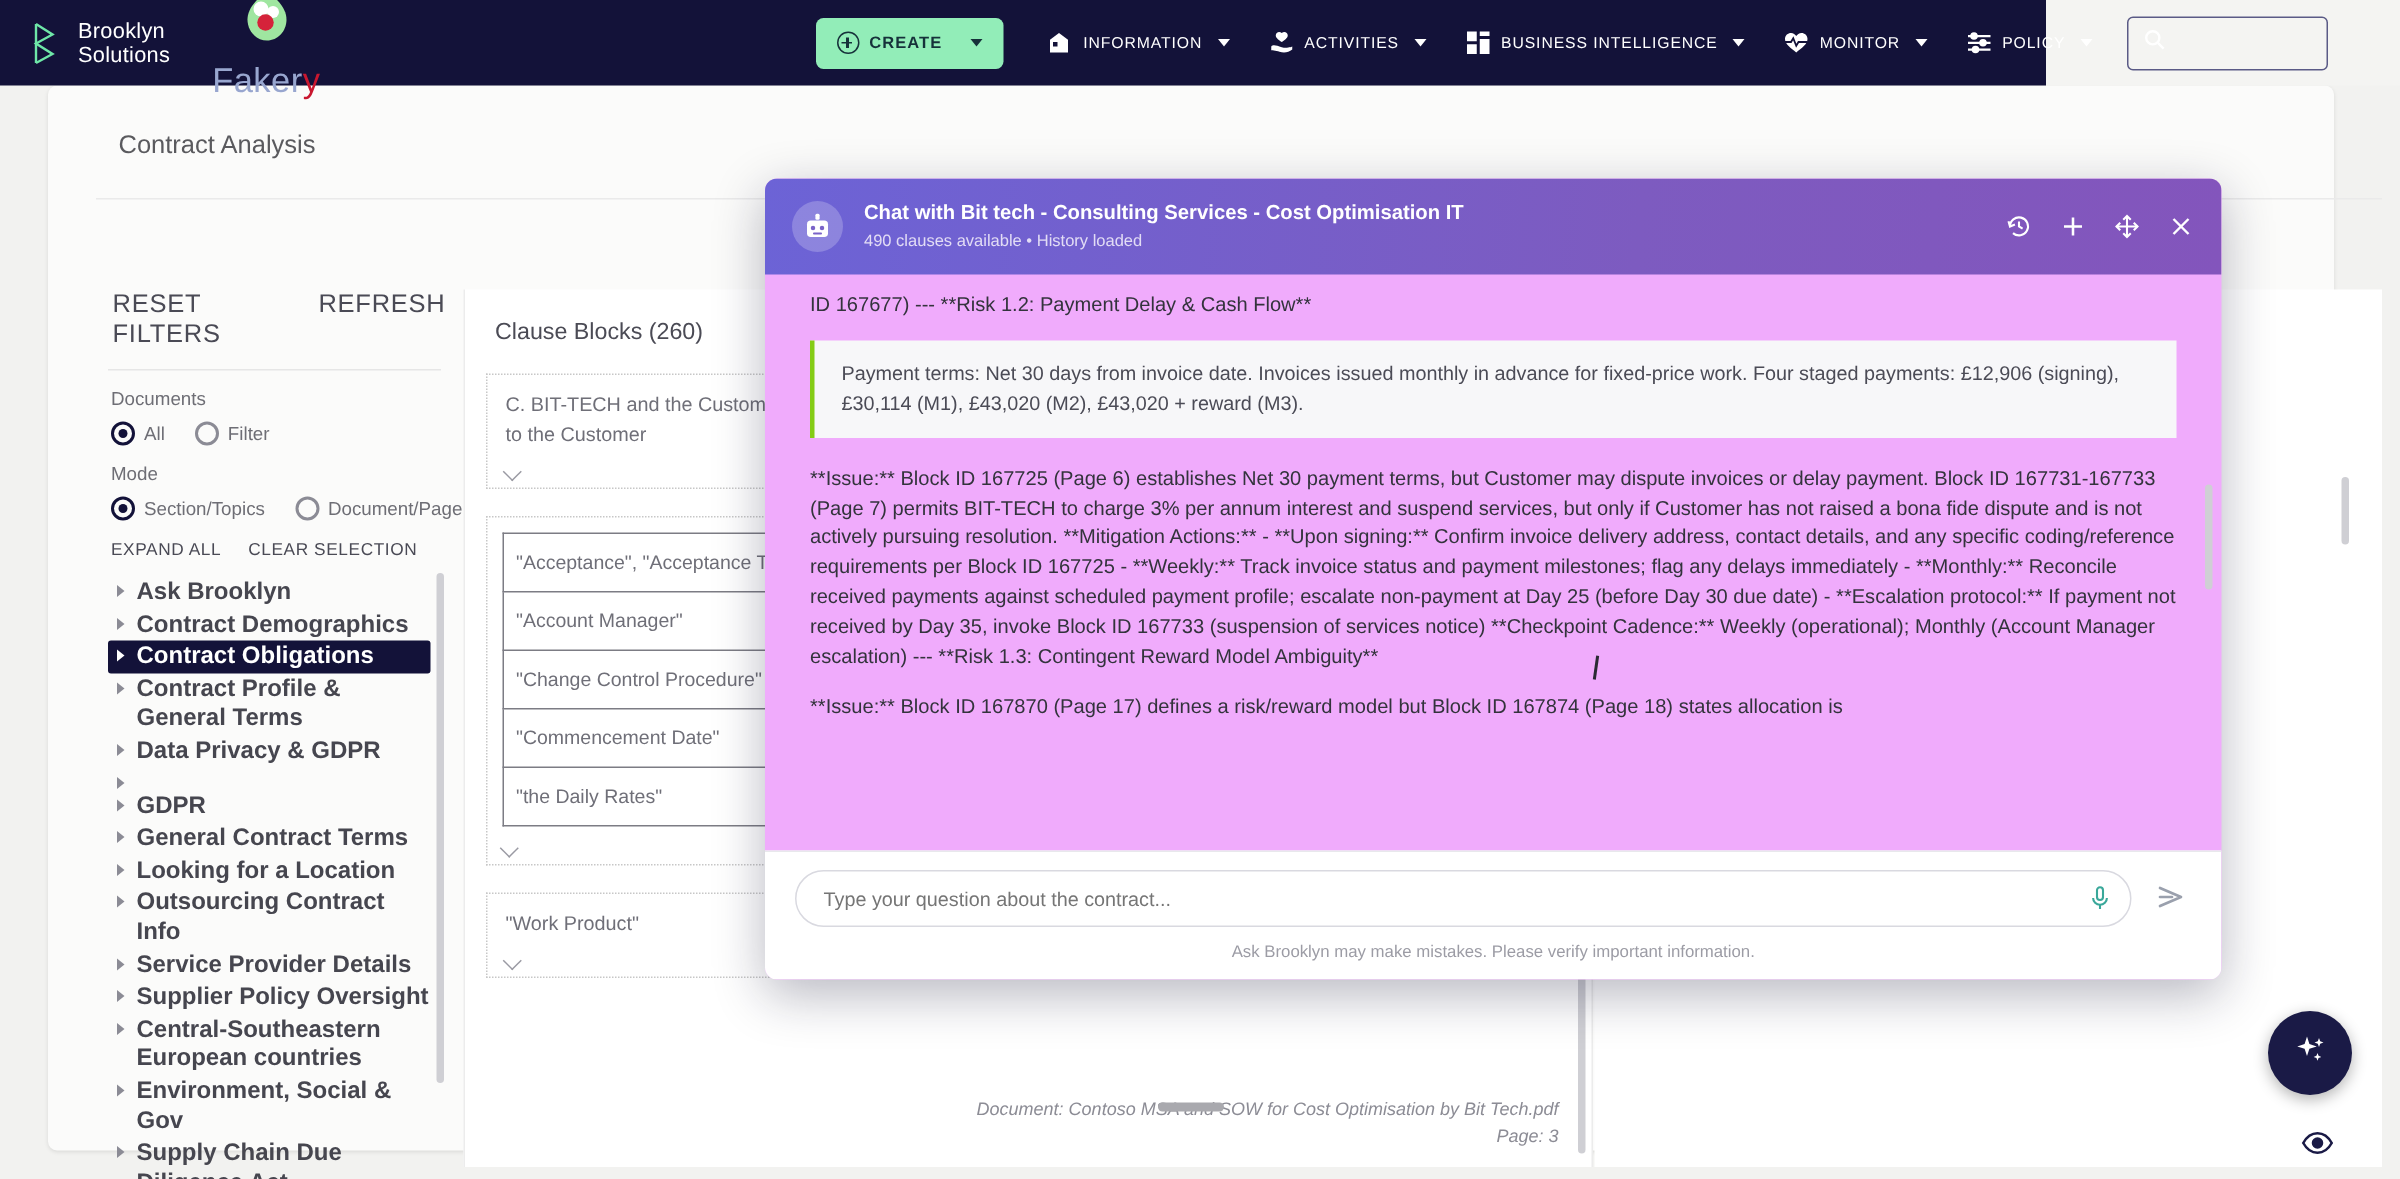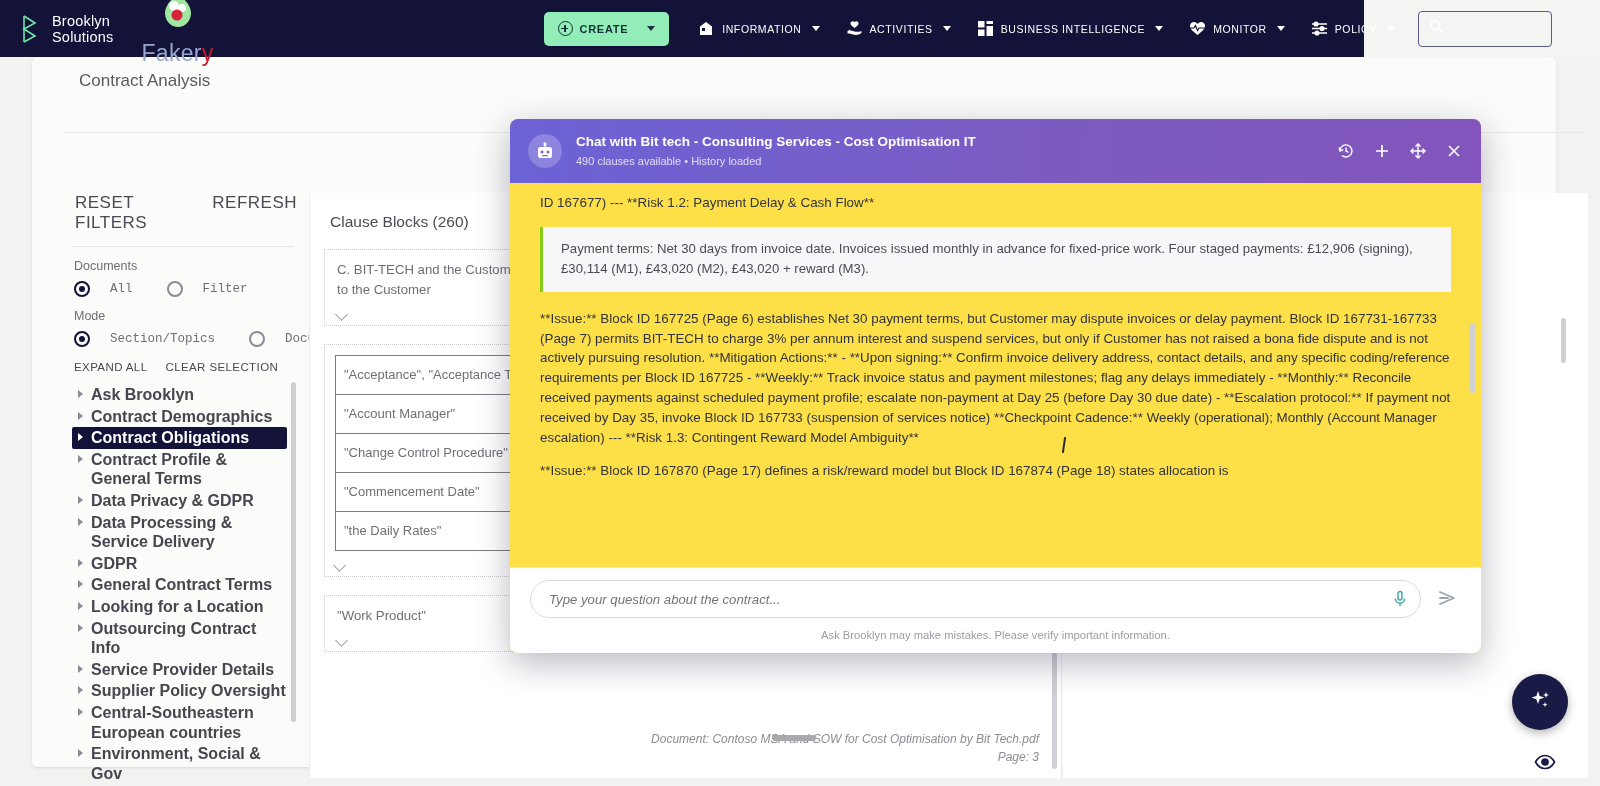--- a/index.html
+++ b/index.html
@@ -96,21 +96,21 @@
   }
   .card {
     position: absolute;
     top: 0px; left: 32px;
     width: 1524px; height: 710px;
     background: #fbfbfa;
     border-radius: 6px;
     box-shadow: 0 1px 3px rgba(0,0,0,.10);
   }
   .page-title {
-    position: absolute; left: 47px; top: 14px;
+    position: absolute; left: 47px; top: 30px;
     font-size: 17px; color: #5a5a5e; font-weight: 500;
   }
   .title-rule {
     position: absolute; left: 32px; top: 75px; width: 1524px;
     height: 1px; background: #eaeaea;
   }
 
   
   .filter-panel {
     position: absolute; left: 40px; top: 136px;
@@ -119,21 +119,21 @@
   .filter-actions {
     display: flex; gap: 22px;
     font-size: 17px; letter-spacing: .5px; color: #4a4a55;
     padding-left: 3px;
   }
   .filter-actions span { cursor: pointer; }
   .filter-hr { margin-top: 13px; height: 1px; background: #e6e6e6; width: 222px; }
   .filter-label {
     margin-top: 12px; font-size: 12.5px; color: #6e6e75; padding-left: 2px;
   }
-  .radio-row { display: flex; align-items: center; margin-top: 8px; gap: 20px; padding-left: 2px; font-family: Liberation Mono, monospace; }
+  .radio-row { display: flex; align-items: center; margin-top: 8px; gap: 6px; padding-left: 2px; }
   .radio {
     width: 16px; height: 16px; border-radius: 50%;
     border: 2px solid #131239; position: relative; flex: 0 0 auto;
   }
   .radio.off { border-color: #8b8b95; }
   .radio.on::after {
     content: ""; position: absolute; left: 3px; top: 3px;
     width: 6px; height: 6px; border-radius: 50%; background: #131239;
   }
   .radio-text { font-size: 12.5px; color: #6e6e75; margin-right: 14px; }
@@ -240,21 +240,21 @@
   }
   .eye-btn {
     position: absolute; right: 44px; bottom: 16px;
     width: 22px; height: 16px; cursor: pointer; z-index: 80;
   }
 
   
   .chat-modal {
     position: absolute; left: 510px; top: 119px;
     width: 971px; height: 534px;
-    background: #fde047;
+    background: #f0abfc;
     border-radius: 8px;
     box-shadow: 0 10px 34px rgba(20,20,50,.30);
     overflow: hidden;
     z-index: 70;
     display: flex; flex-direction: column;
   }
   .chat-header {
     height: 64px; flex: 0 0 64px;
     background: linear-gradient(95deg, #6c63d6 0%, #7d5bc0 60%, #8355bc 100%);
     display: flex; align-items: center; padding: 0 18px 0 18px;
@@ -311,21 +311,20 @@
   }
   .input-row { display: flex; align-items: center; width: 100%; padding: 0 20px; gap: 12px; }
   .chat-input {
     flex: 1 1 auto; height: 38px;
     border: 1px solid #d9d9e0; border-radius: 20px;
     padding: 0 42px 0 18px;
     font-size: 13.2px; color: #2a2a33;
     font-family: "Liberation Sans", sans-serif;
     outline: none; background: #ffffff;
     position: relative;
-    font-style: italic;
   }
   .input-wrap { position: relative; flex: 1 1 auto; display: flex; }
   .mic-ico {
     position: absolute; right: 14px; top: 50%; transform: translateY(-50%);
     width: 14px; height: 18px; cursor: pointer;
   }
   .send-btn {
     width: 28px; height: 28px; flex: 0 0 auto;
     display: flex; align-items: center; justify-content: center;
     cursor: pointer; background: transparent; border: none;
@@ -486,21 +485,20 @@
         <div class="tree-item">
             <span class="chev"></span>
             <span>Contract Profile &amp; General Terms</span>
           </div>
         <div class="tree-item">
             <span class="chev"></span>
             <span>Data Privacy &amp; GDPR</span>
           </div>
         <div class="tree-item">
             <span class="chev"></span>
-            <span>Data Processing &amp; Service Delivery</span>
           </div>
         <div class="tree-item">
             <span class="chev"></span>
             <span>GDPR</span>
           </div>
         <div class="tree-item">
             <span class="chev"></span>
             <span>General Contract Terms</span>
           </div>
         <div class="tree-item">

